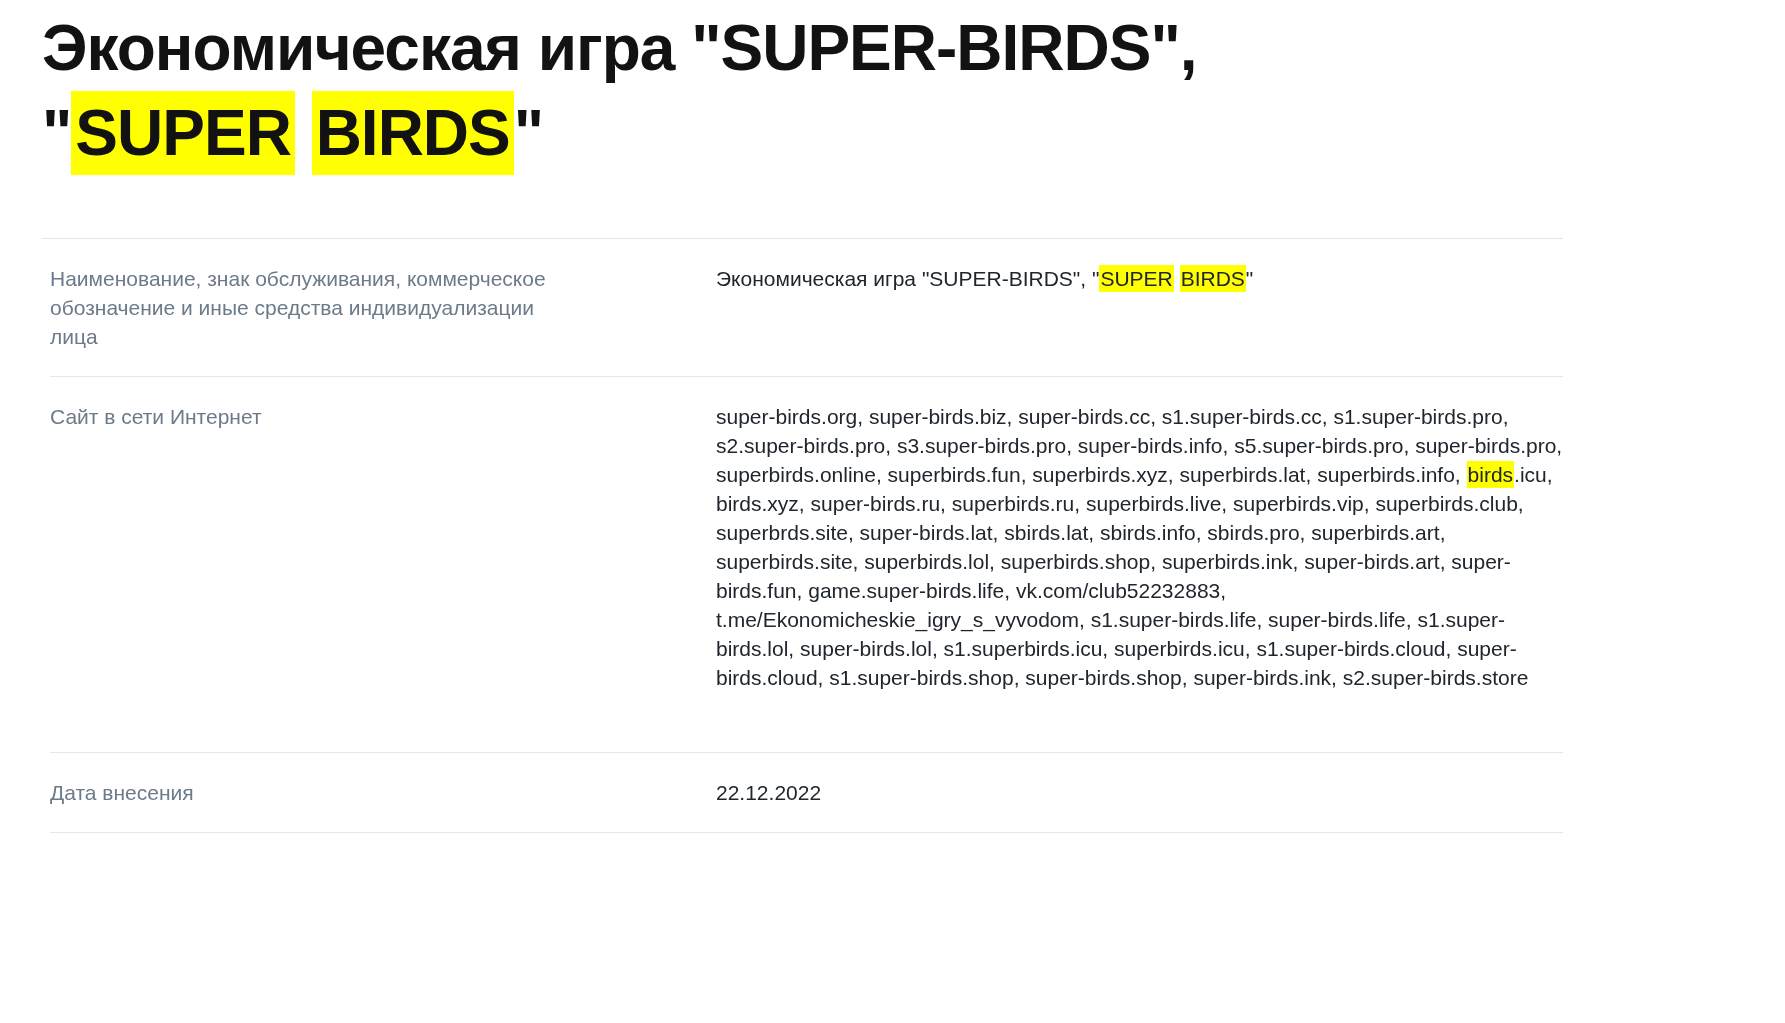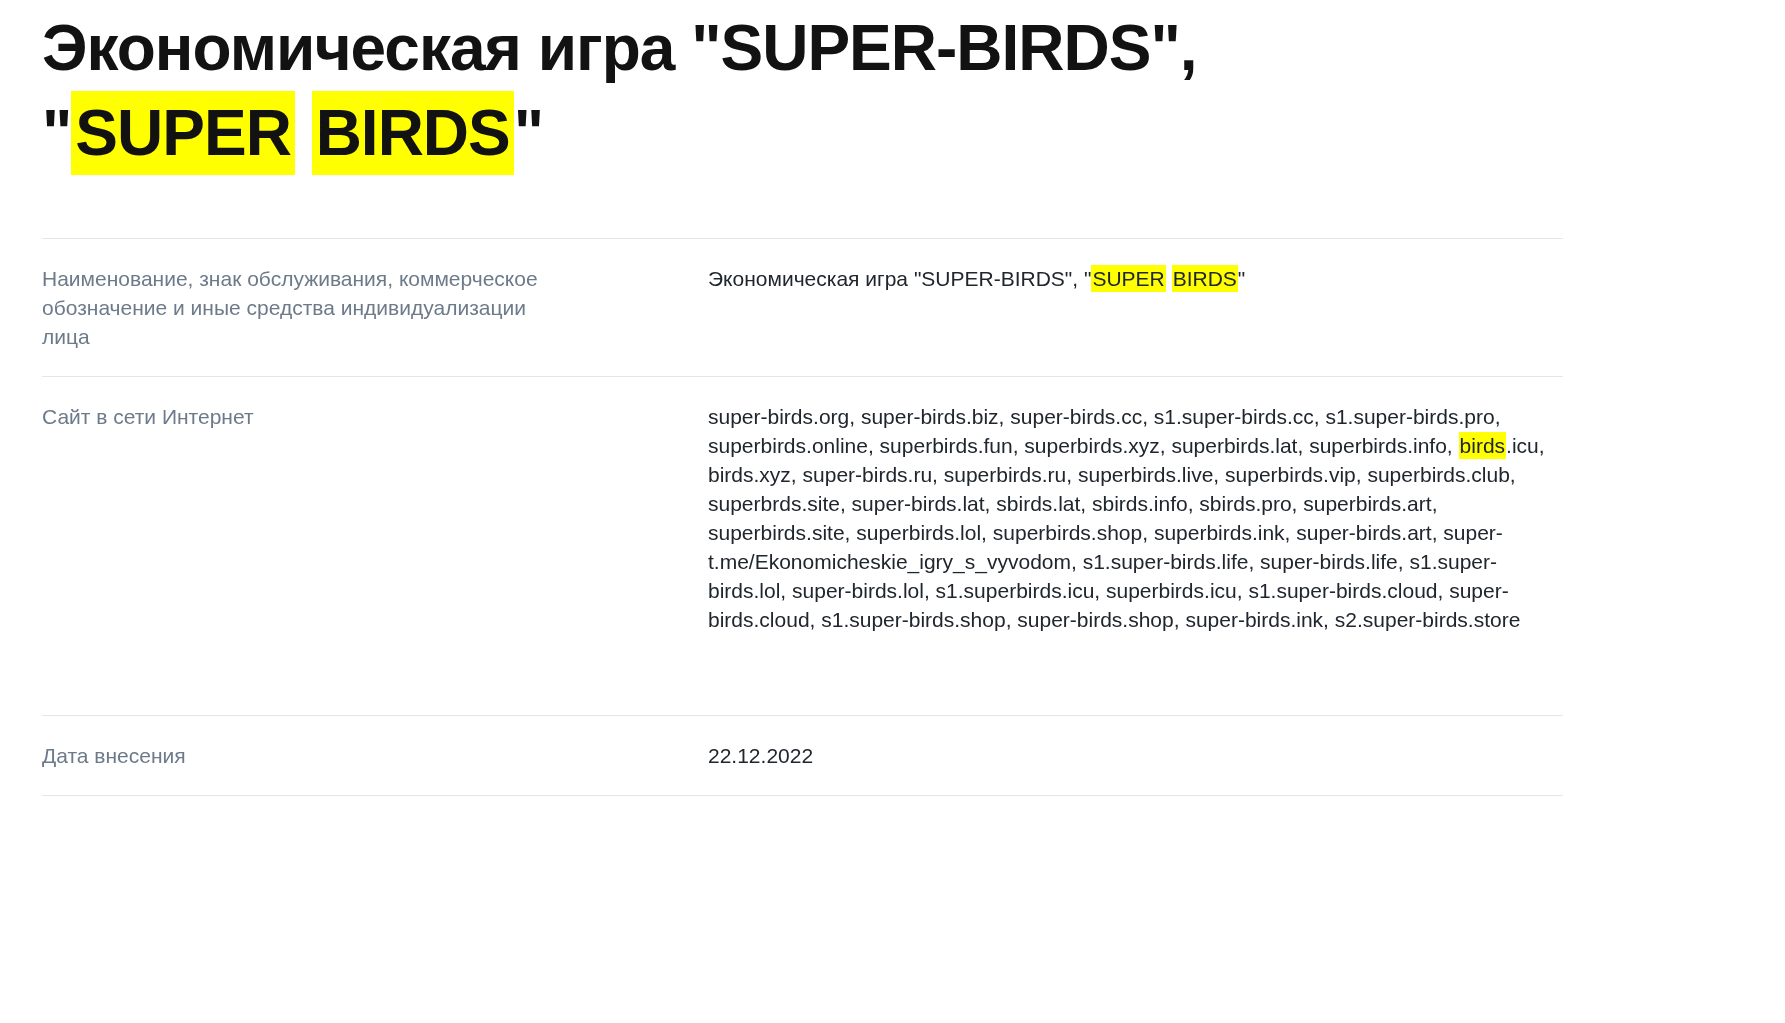--- a/index.html
+++ b/index.html
@@ -41,23 +41,24 @@
     margin-top:62px;
     border-top:1px solid var(--divider);
     font-size:21px;
     line-height:29px;
   }
   .record-row{
     display:flex;
     align-items:flex-start;
     padding:25px 0;
     border-bottom:1px solid var(--divider);
+    margin-left:8px;
   }
   .record-row.row-website{
-    padding-bottom:81px;
+    padding-bottom:60px;
   }
   .row-label{
     width:666px;
     flex-shrink:0;
     padding-right:146px;
     color:var(--label);
   }
   .row-value{
     flex:1;
     color:var(--value);
@@ -86,24 +87,26 @@
     <div class="record-row">
       <div class="row-label">Наименование, знак обслуживания, коммерческое обозначение и иные средства индивидуализации лица</div>
       <div class="row-value"><span>Экономическая игра "SUPER-BIRDS", "</span><mark>SUPER</mark><span> </span><mark>BIRDS</mark><span>"</span></div>
     </div>
 
 
     <div class="record-row row-website">
       <div class="row-label">Сайт в сети Интернет</div>
       <div class="row-value">
           <div class="value-line"><span>super-birds.org, super-birds.biz, super-birds.cc, s1.super-birds.cc, s1.super-birds.pro,</span></div>
+          <div class="value-line"><span>s2.super-birds.pro, s3.super-birds.pro, super-birds.info, s5.super-birds.pro, super-birds.pro,</span></div>
           <div class="value-line"><span>superbirds.online, superbirds.fun, superbirds.xyz, superbirds.lat, superbirds.info, </span><mark>birds</mark><span>.icu,</span></div>
           <div class="value-line"><span>birds.xyz, super-birds.ru, superbirds.ru, superbirds.live, superbirds.vip, superbirds.club,</span></div>
           <div class="value-line"><span>superbrds.site, super-birds.lat, sbirds.lat, sbirds.info, sbirds.pro, superbirds.art,</span></div>
           <div class="value-line"><span>superbirds.site, superbirds.lol, superbirds.shop, superbirds.ink, super-birds.art, super-</span></div>
+          <div class="value-line"><span>birds.fun, game.super-birds.life, vk.com/club52232883,</span></div>
           <div class="value-line"><span>t.me/Ekonomicheskie_igry_s_vyvodom, s1.super-birds.life, super-birds.life, s1.super-</span></div>
           <div class="value-line"><span>birds.lol, super-birds.lol, s1.superbirds.icu, superbirds.icu, s1.super-birds.cloud, super-</span></div>
           <div class="value-line"><span>birds.cloud, s1.super-birds.shop, super-birds.shop, super-birds.ink, s2.super-birds.store</span></div>
         </div>
     </div>
 
     <div class="record-row">
       <div class="row-label">Дата внесения</div>
       <div class="row-value">22.12.2022</div>
     </div>

